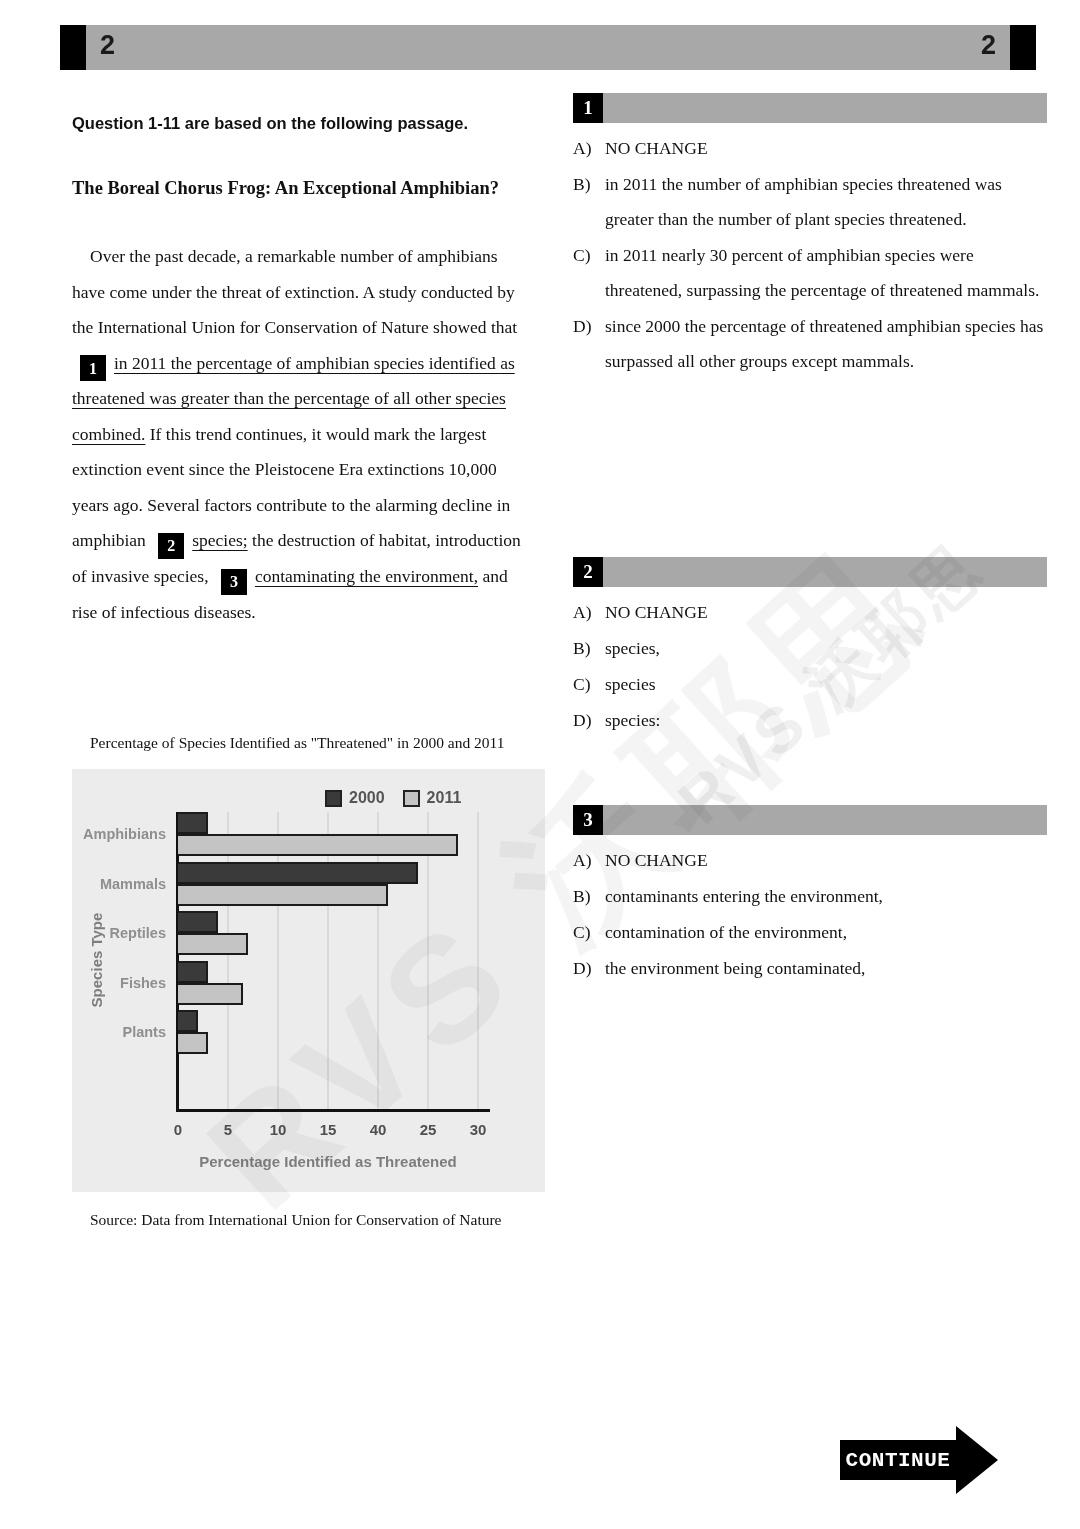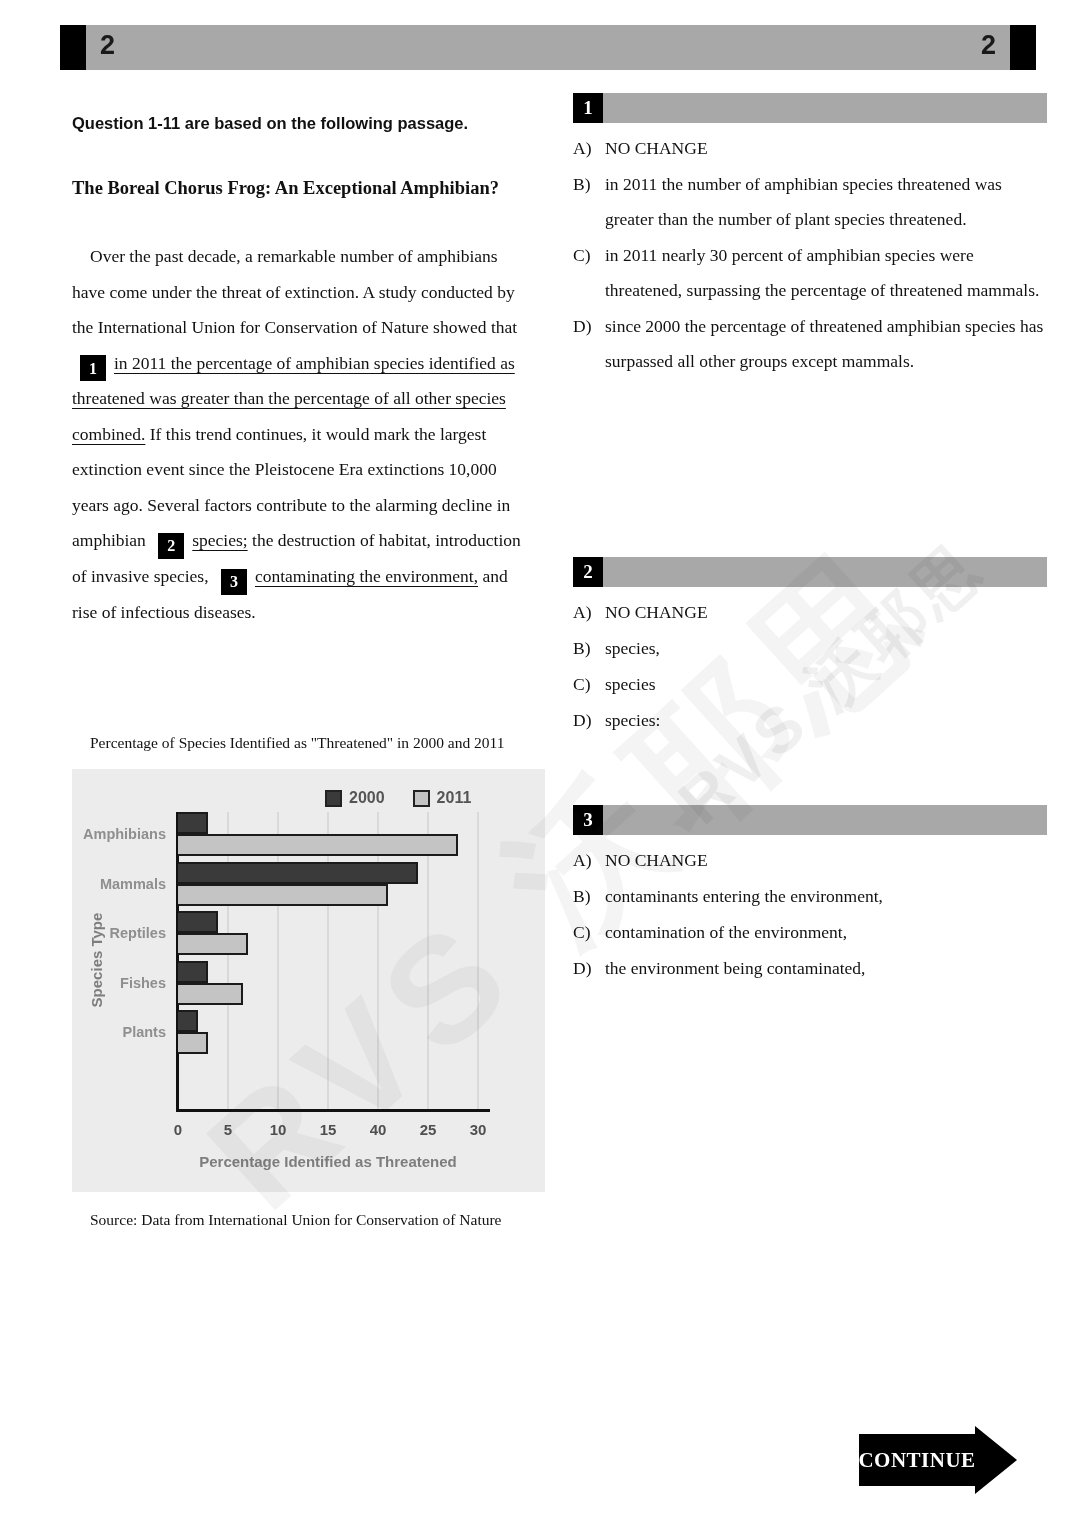--- a/index.html
+++ b/index.html
@@ -33,21 +33,21 @@
     width:26px; height:26px; background:#000; color:#fff;
     font-size:16px; font-weight:bold; margin:0 8px; vertical-align:-5px; text-indent:0;
   }
 
   
   .chart-title { margin-top:104px; font-size:15.5px; padding-left:18px; }
   .chart-panel {
     margin-top:17px; width:473px; height:423px; background:#ececec;
     position:relative; font-family:"Liberation Sans", sans-serif;
   }
-  .legend { position:absolute; top:20px; left:253px; display:flex; gap:28px; }
+  .legend { position:absolute; top:20px; left:253px; display:flex; gap:18px; }
   .legend-item { display:flex; align-items:center; gap:7px; }
   .legend-swatch { width:17px; height:17px; border:2px solid #222; }
   .legend-label { font-size:16px; font-weight:bold; color:#555; }
   .plot { position:absolute; left:106px; top:43px; width:300px; height:297px; }
   .gridline { position:absolute; top:0; height:297px; width:2px; background:#d9d9d9; }
   .axis-y { position:absolute; left:104px; top:43px; width:3px; height:300px; background:#111; }
   .axis-x { position:absolute; left:104px; top:340px; width:314px; height:3px; background:#111; }
   .bar-group { position:relative; height:44px; margin-bottom:5.5px; z-index:1; }
   .bar { height:22px; border:2px solid #1b1b1b; border-left:none; }
   .cat-label {
@@ -76,23 +76,23 @@
     display:flex; align-items:center; justify-content:center;
   }
   .q-bar { flex:1; background:#a8a8a8; }
   .q-stem { margin-top:8px; font-size:17.5px; line-height:35px; }
   .options { margin-top:8px; }
   .option { display:grid; grid-template-columns:32px 1fr; font-size:17.5px; line-height:35px; margin-bottom:1px; }
 
   
   .continue { position:absolute; left:840px; top:1426px; display:flex; align-items:center; background:none; border:none; cursor:pointer; }
   .continue-body {
-    width:116px; height:52px; background:#000; color:#fff;
-    font-family:Liberation Serif, serif; font-weight:bold; font-size:21px;
-    display:flex; align-items:center; justify-content:center; letter-spacing:0.5px;margin-left:19px;
+    width:116px; height:40px; background:#000; color:#fff;
+    font-family:Liberation Mono, monospace; font-weight:bold; font-size:21px;
+    display:flex; align-items:center; justify-content:center; letter-spacing:0.5px;
   }
   .continue-head { width:0; height:0; border-left:42px solid #000; border-top:34px solid transparent; border-bottom:34px solid transparent; }
 
   
   .watermark {
     position:absolute; pointer-events:none; font-family:"Liberation Sans", sans-serif;
     font-weight:bold; color:rgba(60,60,60,0.055); white-space:nowrap; z-index:5;
   }
   .watermark.main { left:120px; top:780px; font-size:150px; letter-spacing:14px; transform:rotate(-42deg); }
   .watermark.small { left:640px; top:640px; font-size:64px; letter-spacing:6px; transform:rotate(-42deg); color:rgba(60,60,60,0.075); }

